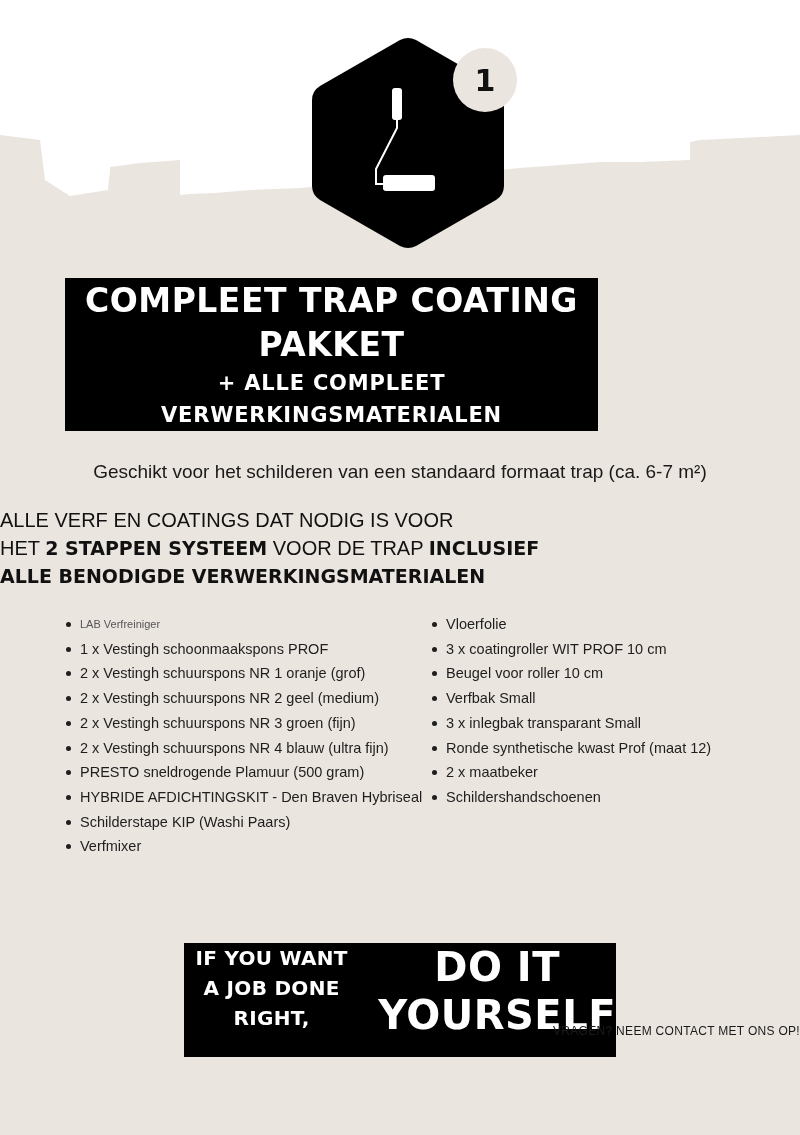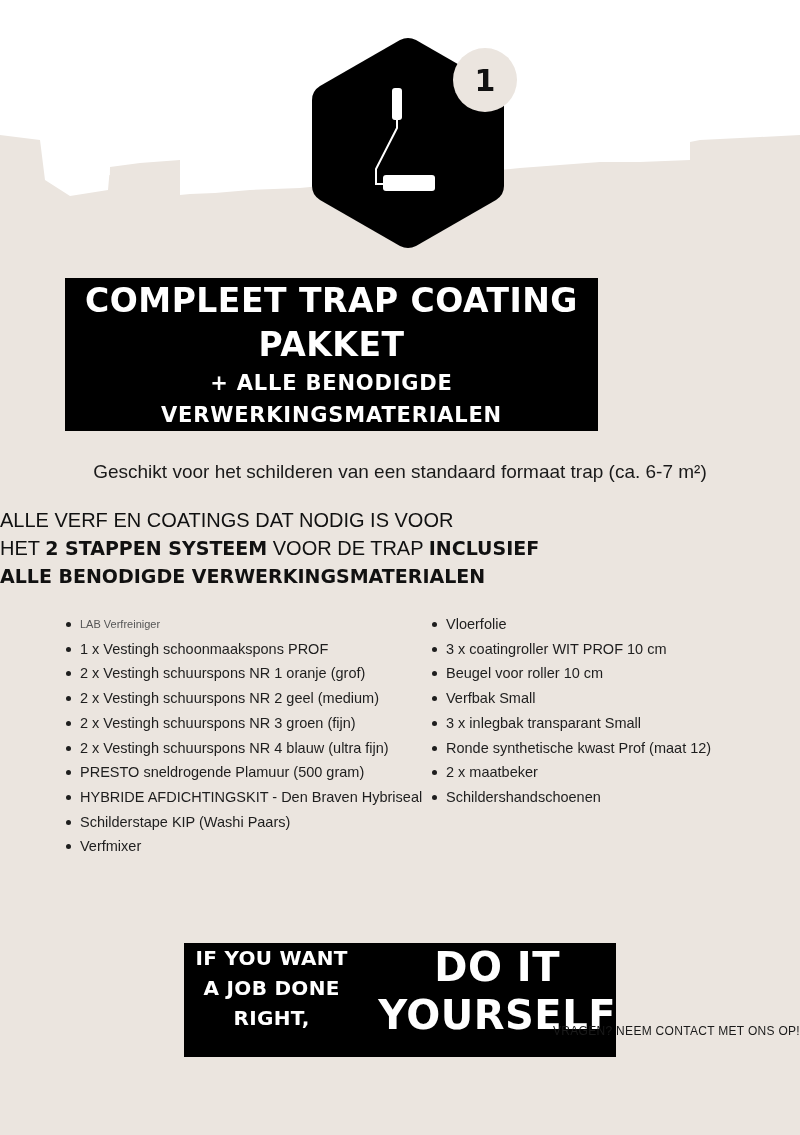--- a/index.html
+++ b/index.html
@@ -80,21 +80,21 @@
       <rect x="92" y="52" width="10" height="32" rx="3" stroke="none"></rect>
       <polyline points="97,84 97,92 76,133 76,148 84,148" fill="none" stroke-width="2"></polyline>
       <rect x="83" y="139" width="52" height="16" rx="3" stroke="none"></rect>
     </g>
   </svg>
   <div class="step-circle">1</div>
 </div>
 
 <div class="title-box">
   <div class="title-main">COMPLEET TRAP COATING PAKKET</div>
-  <div class="title-sub">+ ALLE BENODIGDE VERWERKINGSMATERIALEN</div>
+  <div class="title-sub">+ ALLE COMPLEET VERWERKINGSMATERIALEN</div>
 </div>
 
 <div class="suitable">Geschikt voor het schilderen van een standaard formaat trap (ca. 6-7 m²)</div>
 
 <div class="headline">
   <div>ALLE VERF EN COATINGS DAT NODIG IS VOOR</div>
   <div><span>HET </span><b>2 STAPPEN SYSTEEM</b><span> VOOR DE TRAP </span><b>INCLUSIEF</b></div>
   <div><b>ALLE BENODIGDE VERWERKINGSMATERIALEN</b></div>
 </div>
 

